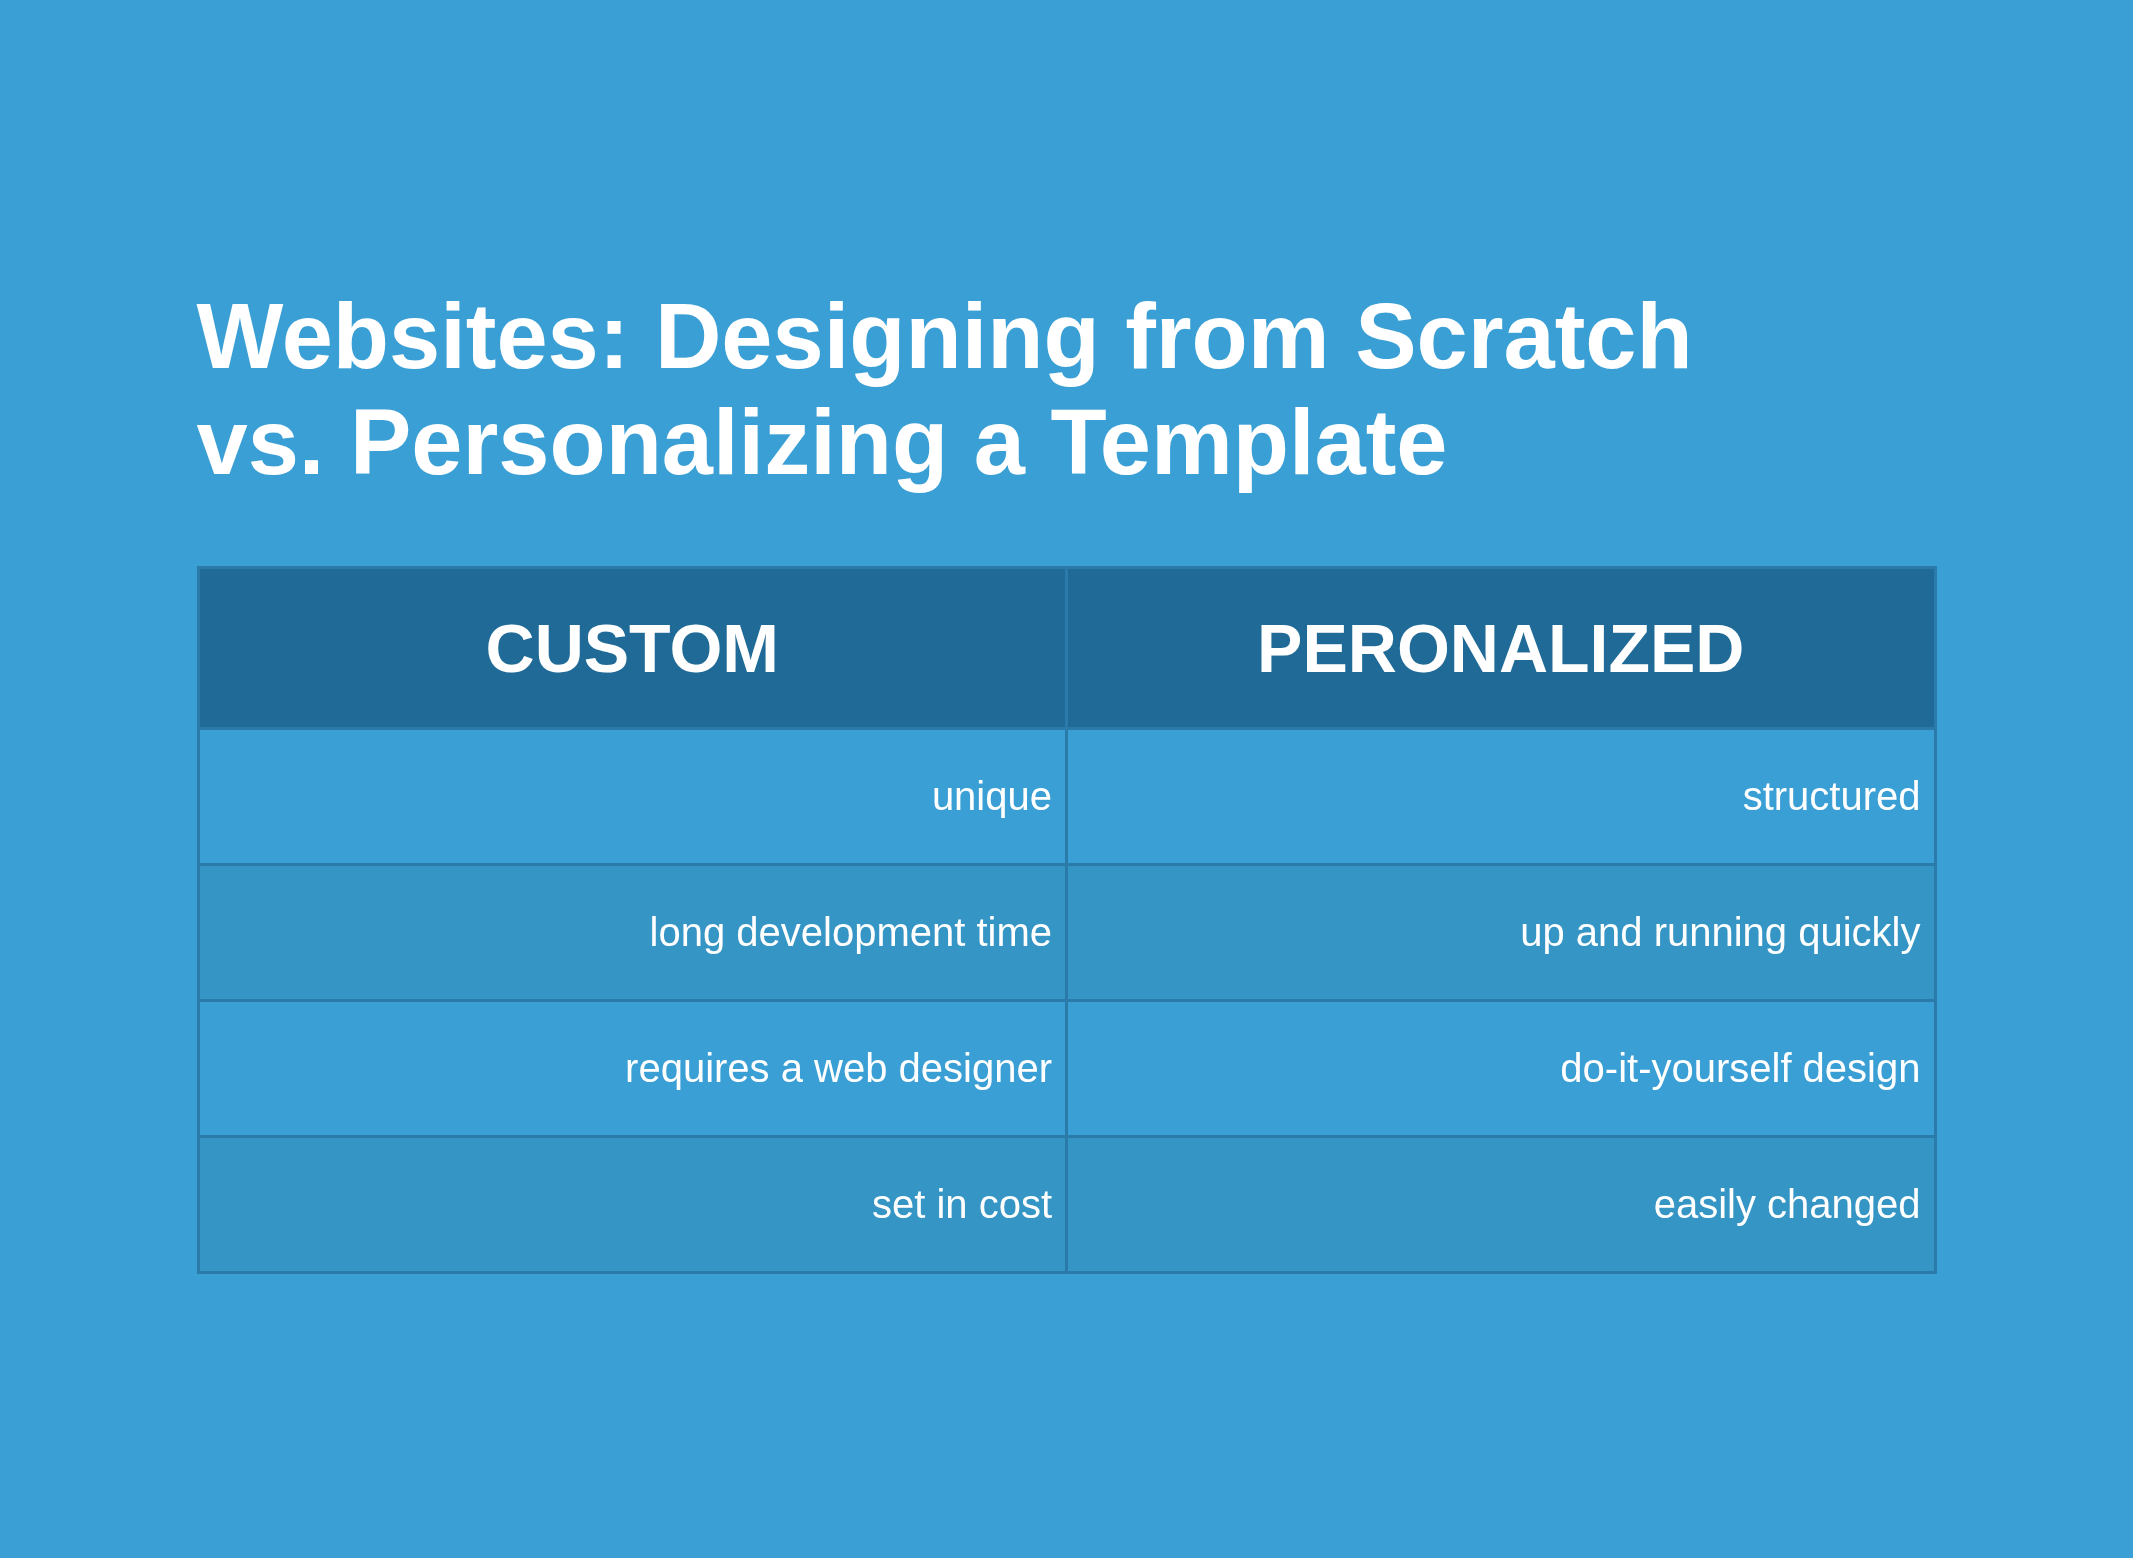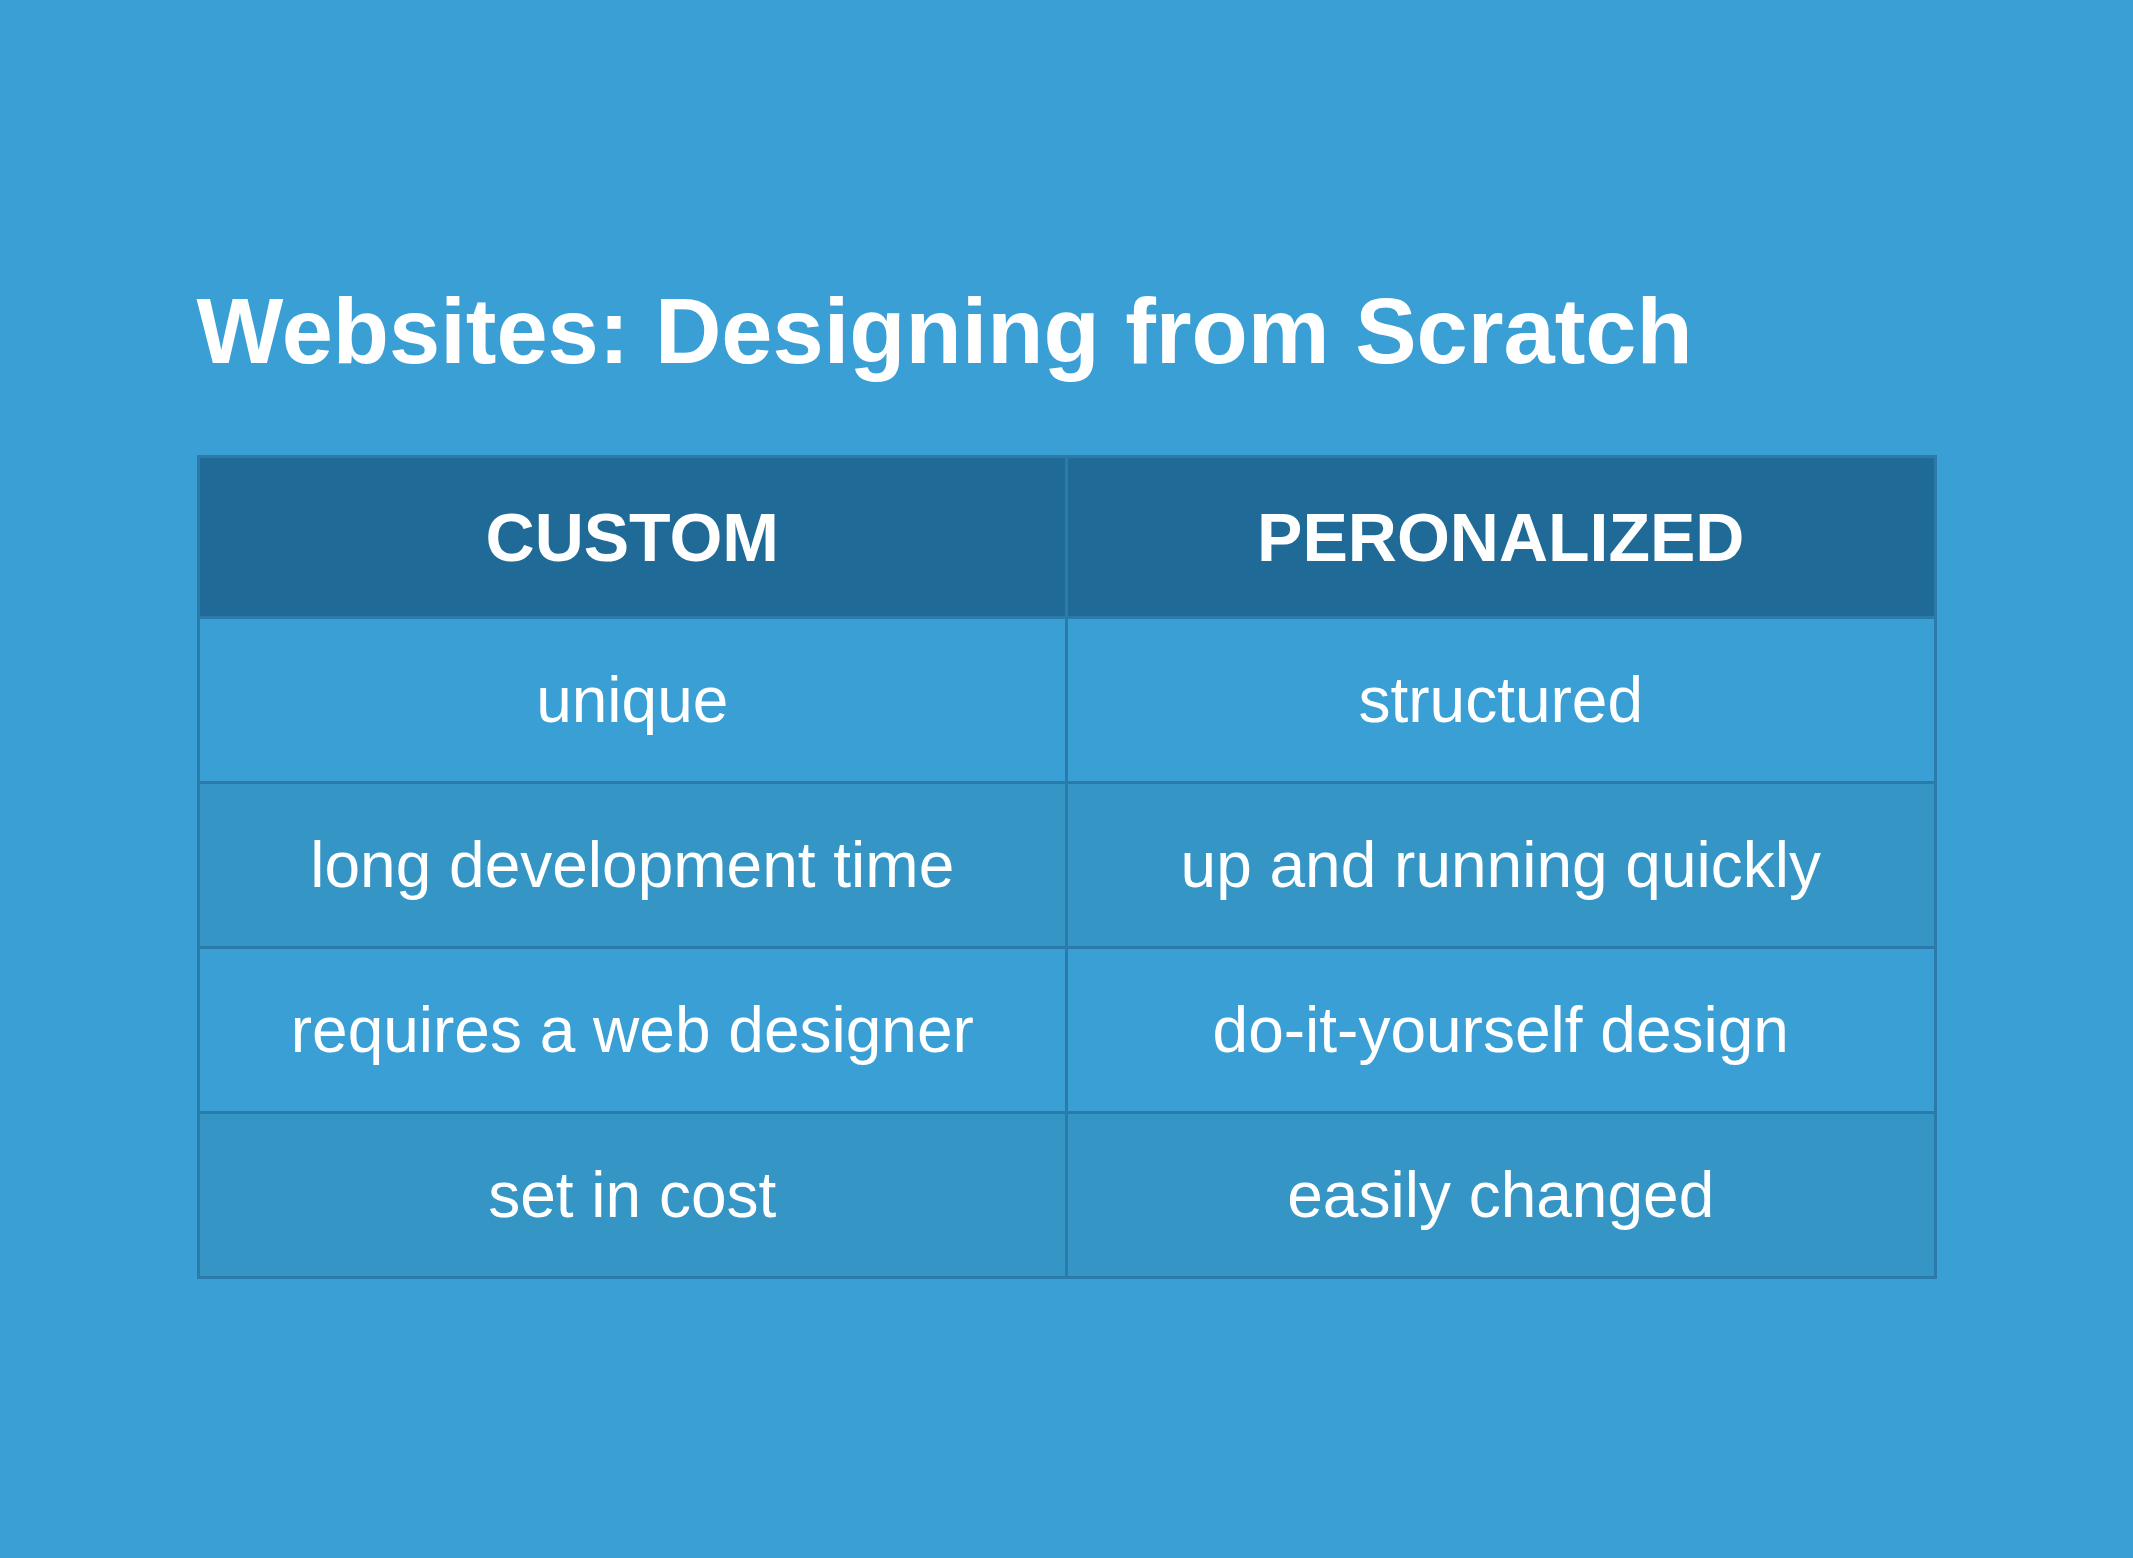--- a/index.html
+++ b/index.html
@@ -45,23 +45,23 @@
       font-size: 68px;
       font-weight: 900;
       text-align: center;
       padding: 40px 30px;
       border: 3px solid #2a7aaa;
     }
 
     .comparison-table tbody tr td {
       background-color: #3a9fd5;
       color: #ffffff;
-      font-size: 64px;
+      font-size: 40px;
       font-weight: 400;
-      text-align: center;
+      text-align: right;
       padding: 44px 13px;
       border: 3px solid #2a7aaa;
     }
 
     .comparison-table tbody tr:nth-child(even) td {
       background-color: #3595c5;
     }
 
     .col-custom {
       width: 50%;
@@ -70,20 +70,21 @@
     .col-personalized {
       width: 50%;
     }
   </style>
 </head>
 <body>
 
 <div class="container">
   <h1 class="title">
     <span>Websites: Designing from Scratch</span><br>
+    <span>vs. Personalizing a Template</span>
   </h1>
 
   <table class="comparison-table">
     <thead>
       <tr>
         <th class="col-custom">CUSTOM</th>
         <th class="col-personalized">PERONALIZED</th>
       </tr>
     </thead>
     <tbody id="table-body">

